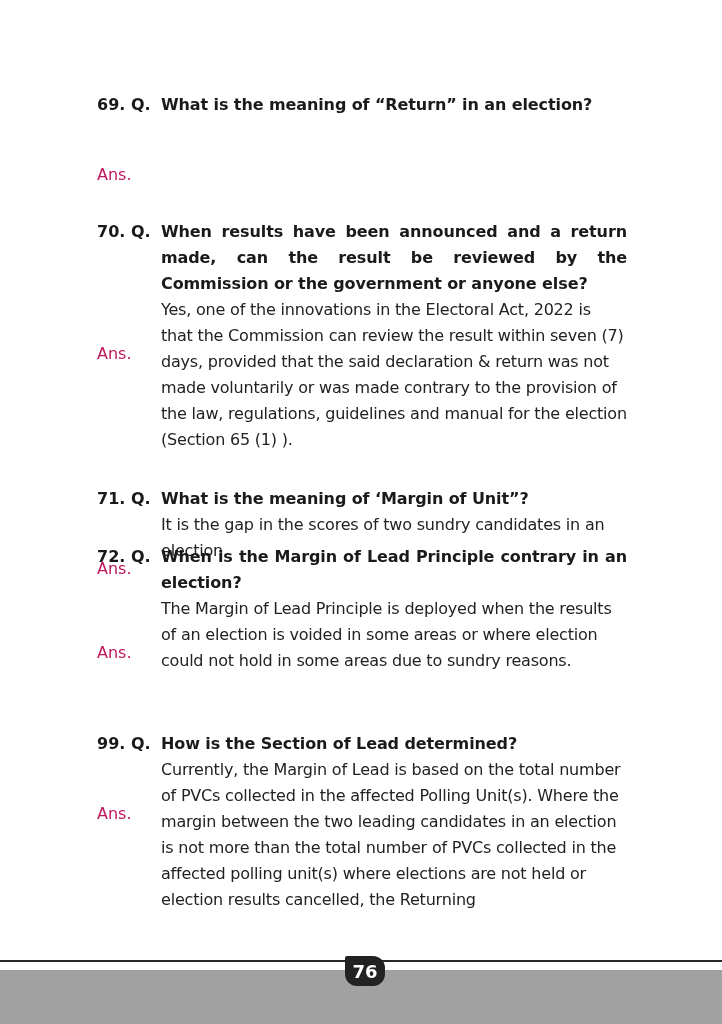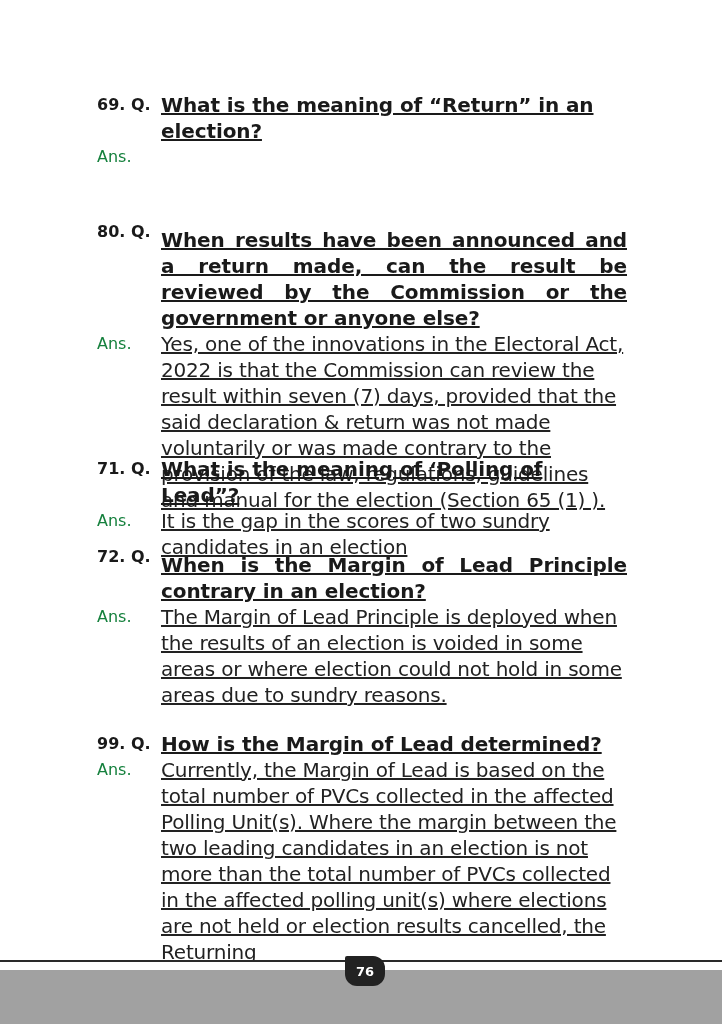--- a/index.html
+++ b/index.html
@@ -5,67 +5,67 @@
   html, body { margin: 0; padding: 0; }
   body {
     width: 722px; height: 1024px; position: relative; overflow: hidden;
     background: #ffffff; color: #1a1a1a;
     font-family: "DejaVu Sans", sans-serif;
   }
   .page { position: absolute; left: 0; top: 0; width: 622px; height: 1024px; }
   .qa { position: absolute; left: 97px; width: 530px; }
   .row { display: flex; }
   .lbl { width: 64px; flex: 0 0 64px; font-size: 16px; line-height: 26px; }
-  .txt { flex: 1; font-size: 20px; line-height: 26px; text-decoration: underline; }
+  .txt { flex: 1; font-size: 16px; line-height: 26px; }
   .q .lbl, .q .txt { font-weight: bold; }
-  .q .txt.just { text-align: justify; text-align-last: left; margin-top: 8px; }
-  .a .lbl { color: #15803d; }
+  .q .txt.just { text-align: justify; text-align-last: left; }
+  .a .lbl { color: #be185d; margin-top: 44px; }
   .a .txt { color: #222; letter-spacing: -0.2px; }
   .q .txt { letter-spacing: -0.1px; }
   .footer-line { position: absolute; left: 0; top: 960px; width: 722px; height: 2px; background: #2a2a2a; }
   .footer-white { position: absolute; left: 0; top: 962px; width: 722px; height: 7px; background: #ffffff; }
   .footer-band { position: absolute; left: 0; top: 970px; width: 722px; height: 54px; background: #a1a1a1; }
   .page-badge {
     position: absolute; left: 345px; top: 956px; width: 40px; height: 30px;
     background: #222222; color: #ffffff;
     border-radius: 2px 12px 12px 12px;
-    font-family: "DejaVu Sans", sans-serif; font-weight: bold; font-size: 13px;
+    font-family: "DejaVu Sans", sans-serif; font-weight: bold; font-size: 18px;
     display: flex; align-items: center; justify-content: center;
   }
 </style>
 </head>
 <body>
 
 <div class="page">
 
   <div class="qa" style="top:92px;">
     <div class="row q">
       <span class="lbl">69. Q.</span>
       <span class="txt">What is the meaning of “Return” in an election?</span>
     </div>
     <div class="row a">
       <span class="lbl">Ans.</span>
     </div>
   </div>
 
   <div class="qa" style="top:219px;">
     <div class="row q">
-      <span class="lbl">80. Q.</span>
+      <span class="lbl">70. Q.</span>
       <span class="txt just">When results have been announced and a return made, can the result be reviewed by the Commission or the government or anyone else?</span>
     </div>
     <div class="row a">
       <span class="lbl">Ans.</span>
       <span class="txt">Yes, one of the innovations in the Electoral Act, 2022 is that the Commission can review the result within seven (7) days, provided that the said declaration &amp; return was not made voluntarily or was made contrary to the provision of the law, regulations, guidelines and manual for the election (Section 65 (1) ).</span>
     </div>
   </div>
 
-  <div class="qa" style="top:456px;">
+  <div class="qa" style="top:486px;">
     <div class="row q">
       <span class="lbl">71. Q.</span>
-      <span class="txt">What is the meaning of ‘Polling of Lead”?</span>
+      <span class="txt">What is the meaning of ‘Margin of Unit”?</span>
     </div>
     <div class="row a">
       <span class="lbl">Ans.</span>
       <span class="txt">It is the gap in the scores of two sundry candidates in an election</span>
     </div>
   </div>
 
   <div class="qa" style="top:544px;">
     <div class="row q">
       <span class="lbl">72. Q.</span>
@@ -73,21 +73,21 @@
     </div>
     <div class="row a">
       <span class="lbl">Ans.</span>
       <span class="txt">The Margin of Lead Principle is deployed when the results of an election is voided in some areas or where election could not hold in some areas due to sundry reasons.</span>
     </div>
   </div>
 
   <div class="qa" style="top:731px;">
     <div class="row q">
       <span class="lbl">99. Q.</span>
-      <span class="txt">How is the Margin of Lead determined?</span>
+      <span class="txt">How is the Section of Lead determined?</span>
     </div>
     <div class="row a">
       <span class="lbl">Ans.</span>
       <span class="txt">Currently, the Margin of Lead is based on the total number of PVCs collected in the affected Polling Unit(s). Where the margin between the two leading candidates in an election is not more than the total number of PVCs collected in the affected polling unit(s) where elections are not held or election results cancelled, the Returning</span>
     </div>
   </div>
 
   <div class="footer-line"></div>
   <div class="footer-white"></div>
   <div class="footer-band"></div>

